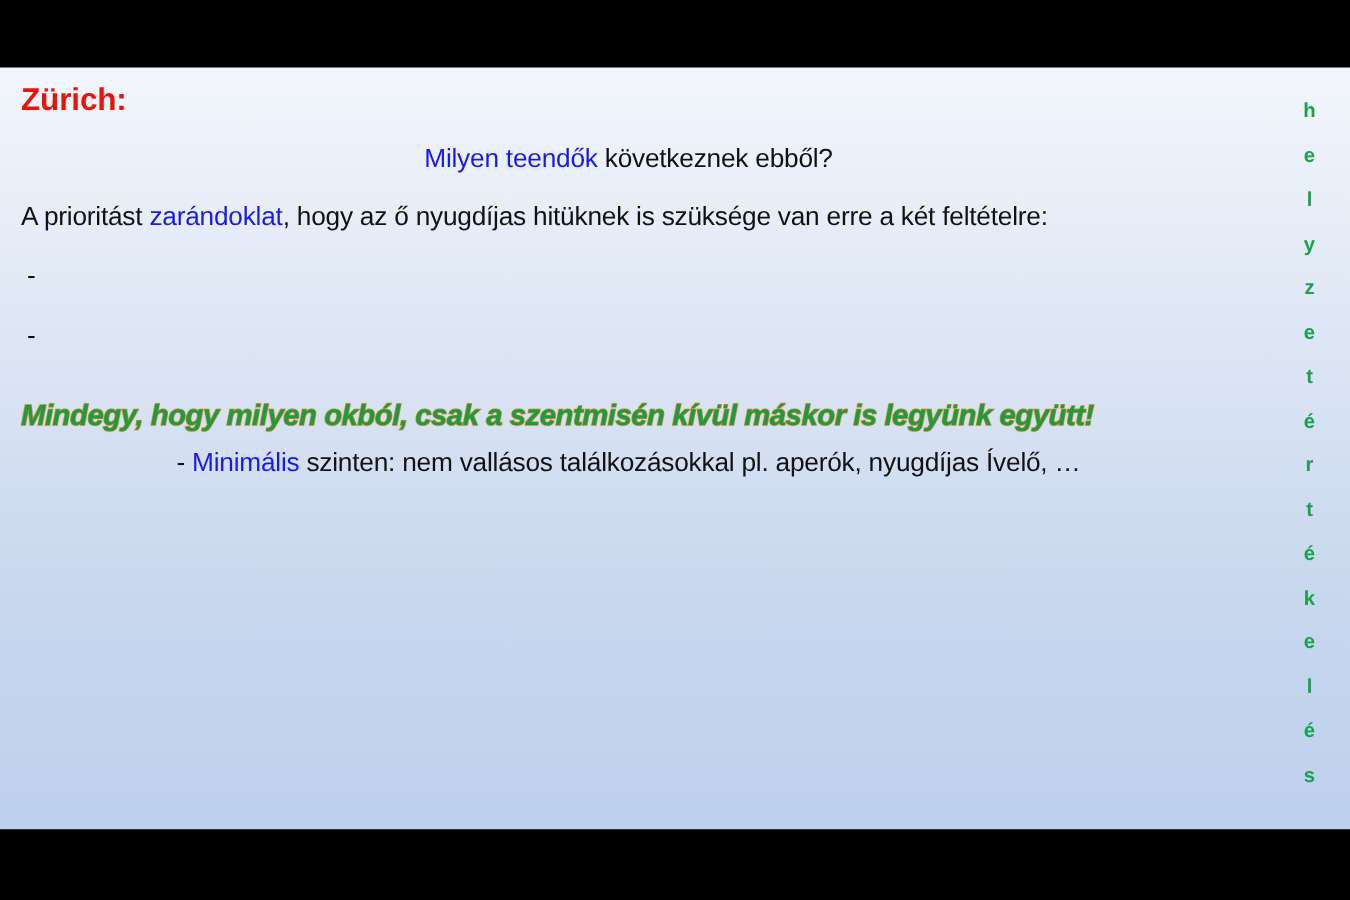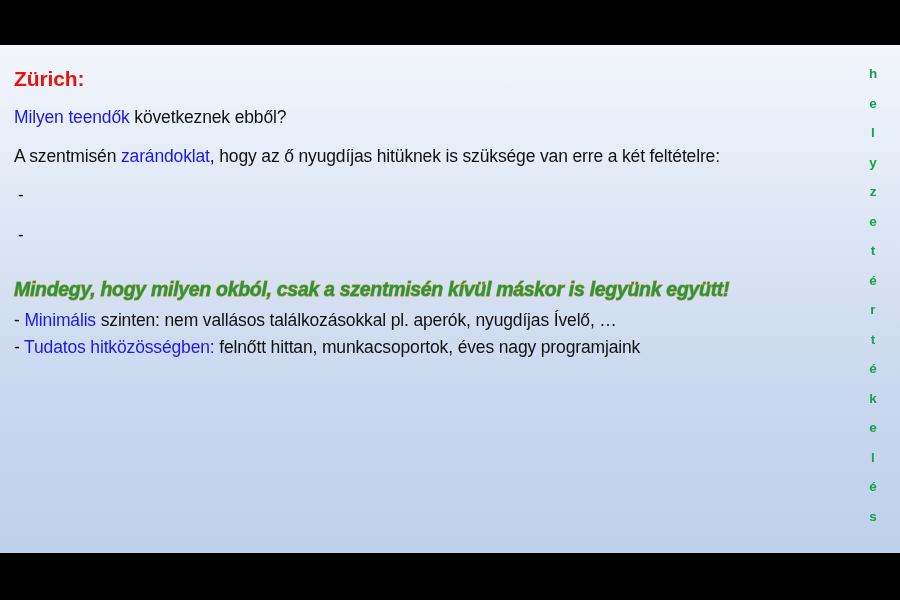--- a/index.html
+++ b/index.html
@@ -39,42 +39,42 @@
     position: absolute;
     left: 0; top: 553px;
     width: 900px; height: 47px;
     background: #000000;
   }
 
   
   #content {
     position: absolute;
     left: 14px;
-    top: 20px;
+    top: 8px;
     width: 810px;
   }
 
   .heading {
     color: #e8140c;
     font-weight: bold;
     font-size: 21px;
     line-height: 28px;
     margin: 0 0 10px 0;
     letter-spacing: -0.1px;
   }
 
   .para {
     color: #111111;
     font-size: 17.5px;
     line-height: 29px;
     margin: 0 0 10px 0;
     text-align: justify;
     letter-spacing: -0.15px;
   }
-  .para.lead { text-align: left; }
+  .para.lead { text-align: center; }
 
   .blue { color: #1a1ae8; }
 
   .dash-row {
     display: flex;
     font-size: 17.5px;
     line-height: 29px;
     color: #111111;
     margin: 0 0 11px 0;
     letter-spacing: -0.15px;
@@ -98,20 +98,21 @@
     paint-order: stroke fill;
     text-shadow: 0 0 1px rgba(201,138,46,0.55);
   }
 
   .tight {
     color: #111111;
     font-size: 17.5px;
     line-height: 27px;
     margin: 0;
     letter-spacing: -0.15px;
+    text-align: center;
   }
 
   
   #side-label {
     position: absolute;
     left: 856px;
     top: 14px;
     width: 34px;
     text-align: center;
     color: #16a34a;
@@ -130,36 +131,35 @@
 
   <div id="slide-canvas">
 
     <div id="content">
 
       <div class="heading">Zürich:</div>
 
       <p class="para lead"><span class="blue">Milyen teendők</span><span> következnek ebből?</span></p>
 
 
-      <p class="para"><span>A szentmisén </span><span class="blue">zarándoklat</span><span>, hogy az ő nyugdíjas hitüknek is szüksége van erre a két feltételre:</span></p>
+      <p class="para"><span>A prioritást </span><span class="blue">zarándoklat</span><span>, hogy az ő nyugdíjas hitüknek is szüksége van erre a két feltételre:</span></p>
 
       <div class="dash-row">
         <span class="dash-mark">-</span>
       </div>
 
       <div class="dash-row">
         <span class="dash-mark">-</span>
       </div>
 
       <div class="banner">Mindegy, hogy milyen okból, csak a szentmisén kívül máskor is legyünk együtt!</div>
 
       <p class="tight"><span>- </span><span class="blue">Minimális</span><span> szinten: nem vallásos találkozásokkal pl. aperók, nyugdíjas Ívelő, …</span></p>
 
 
-      <p class="tight"><span>- </span><span class="blue">Tudatos hitközösségben:</span><span> felnőtt hittan, munkacsoportok, éves nagy programjaink</span></p>
 
 
     </div>
 
     <div id="side-label">
         <span>h</span>
         <span>e</span>
         <span>l</span>
         <span>y</span>
         <span>z</span>

